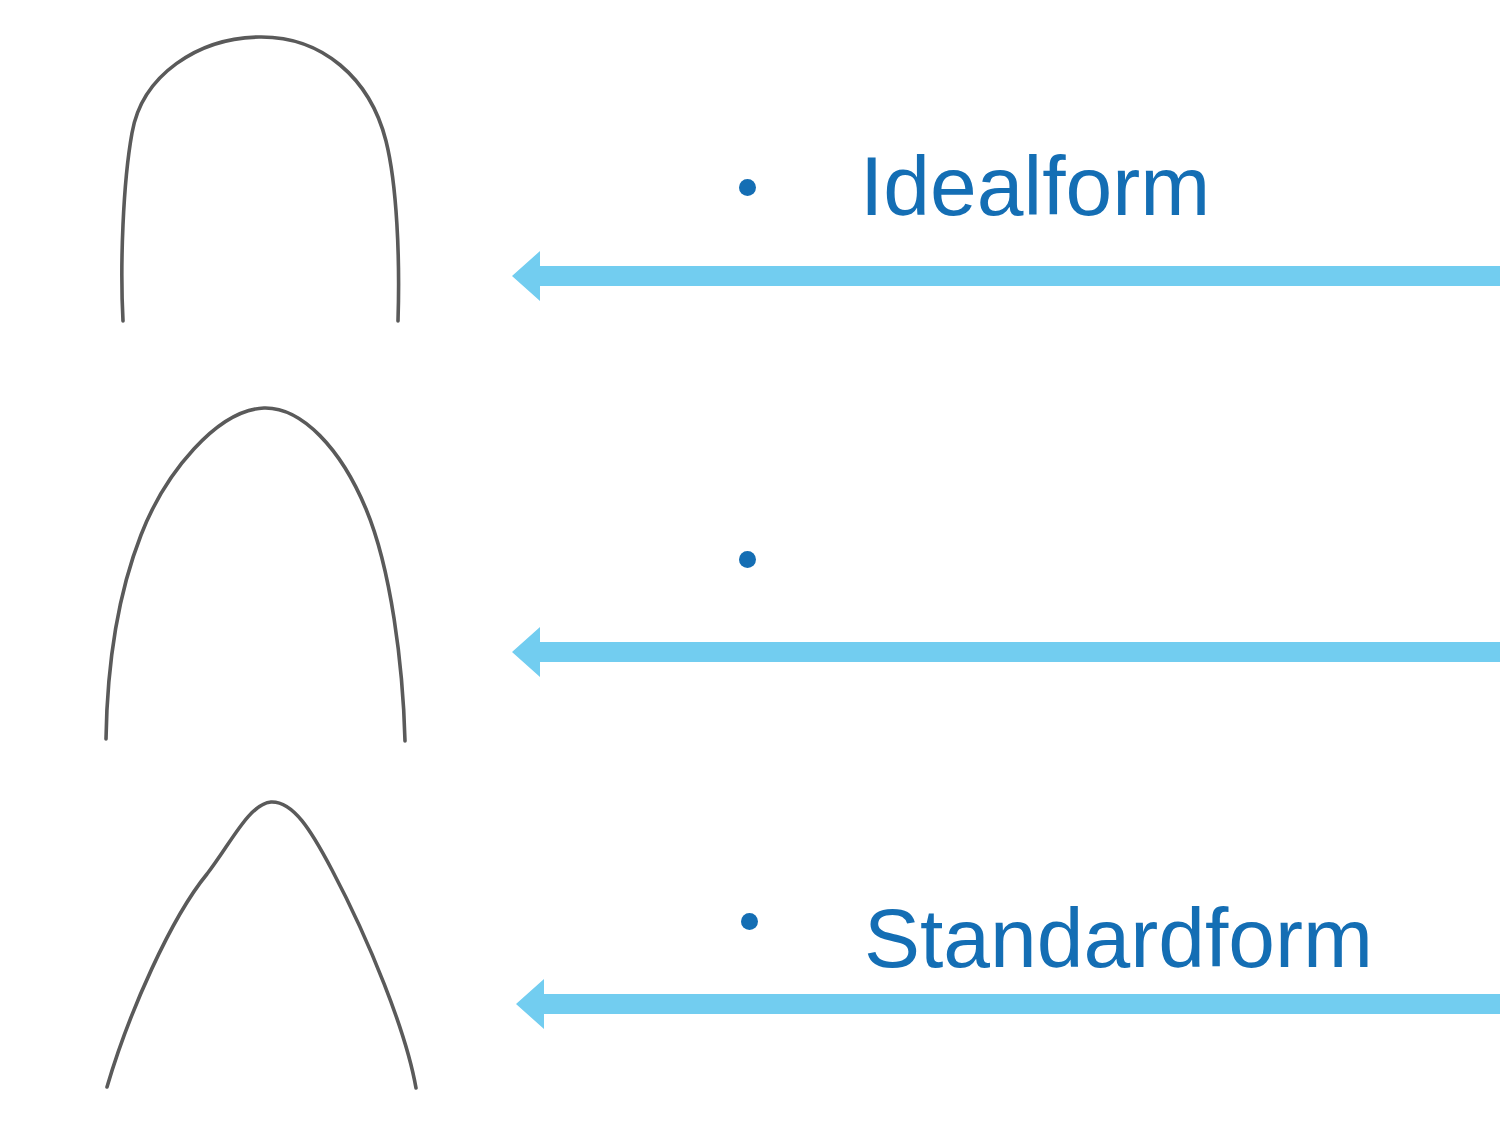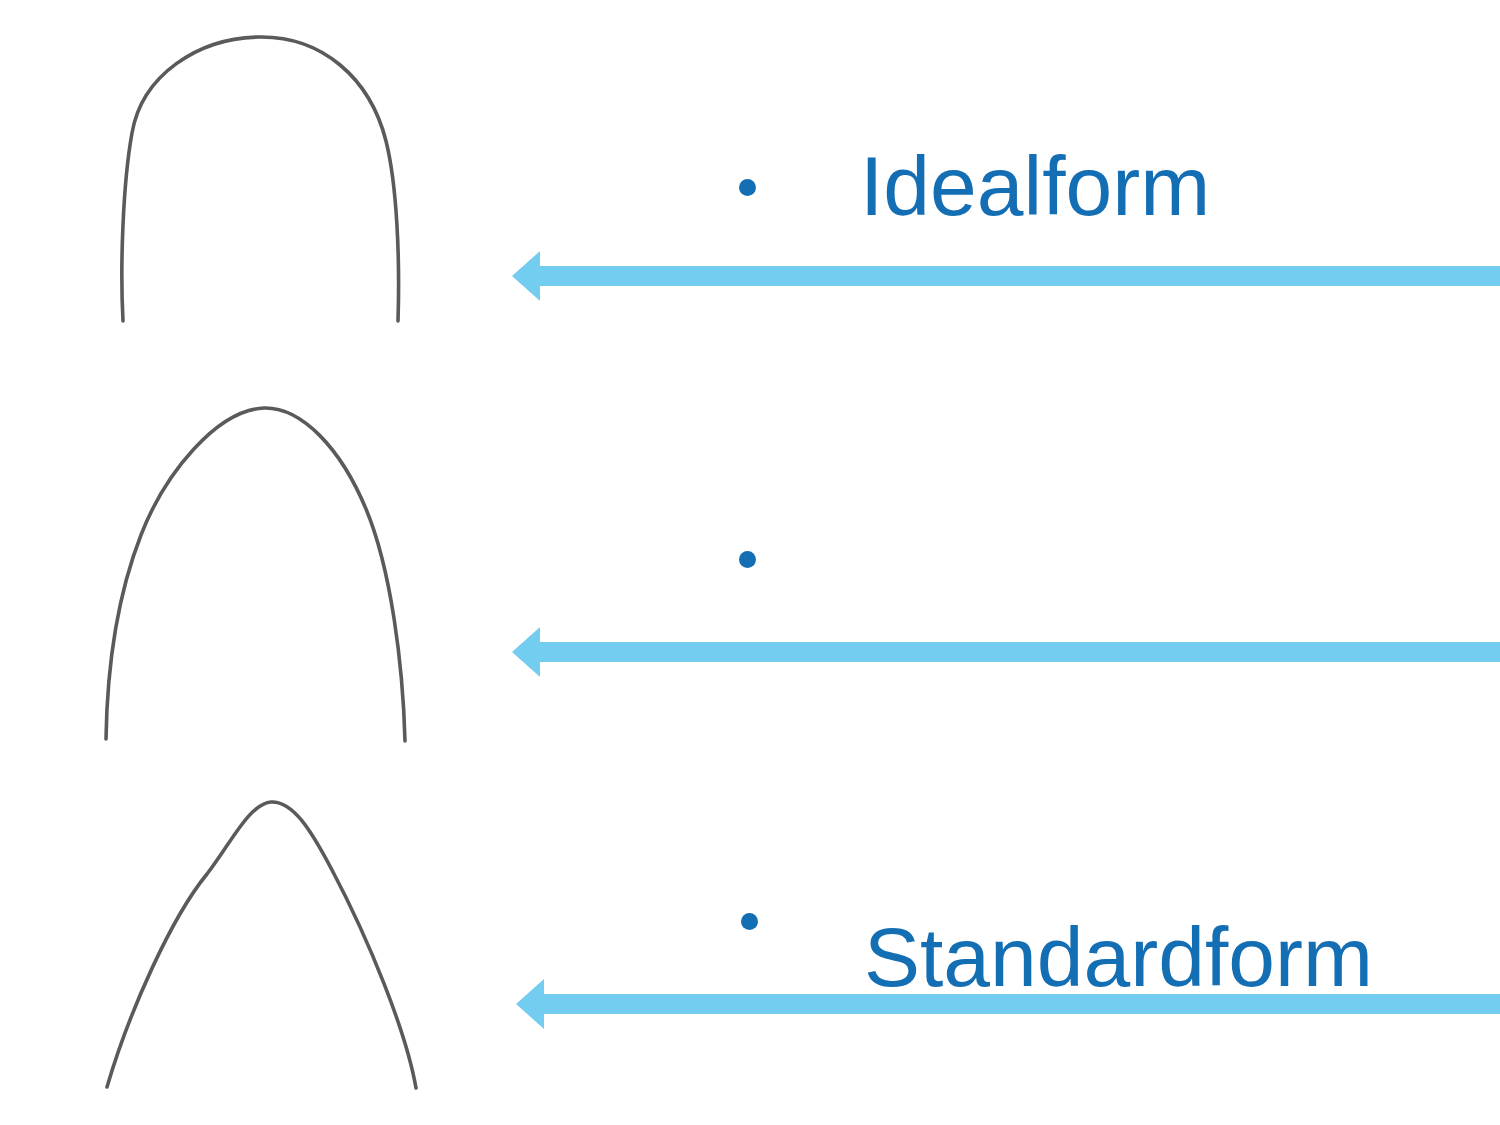--- a/index.html
+++ b/index.html
@@ -50,21 +50,21 @@
   .l-1    { left: 860px; top: 144px; }
   .a-1    { left: 512px; top: 251px; }
   
   .arch-2 { left: 103px; top: 403px; width: 305px; height: 340px; }
   .b-2    { left: 739px; top: 551px; }
   .l-2    { left: 858px; top: 516px; }
   .a-2    { left: 512px; top: 627px; }
   
   .arch-3 { left: 103px; top: 796px; width: 320px; height: 297px; }
   .b-3    { left: 741px; top: 913px; }
-  .l-3    { left: 864px; top: 915px; text-align: center; }
+  .l-3    { left: 864px; top: 896px; text-align: center; }
   .a-3    { left: 516px; top: 979px; }
 </style>
 </head>
 <body>
 
 <div class="slide">
 
   <svg class="arch arch-1" viewBox="0 0 285 290" preserveAspectRatio="none">
     <path d="M 5 288 C 2 232 5 150 14 100 C 24 42 80 5 141 4 C 204 3 252 45 268 108 C 279 152 282 225 280 288"></path>
   </svg>

